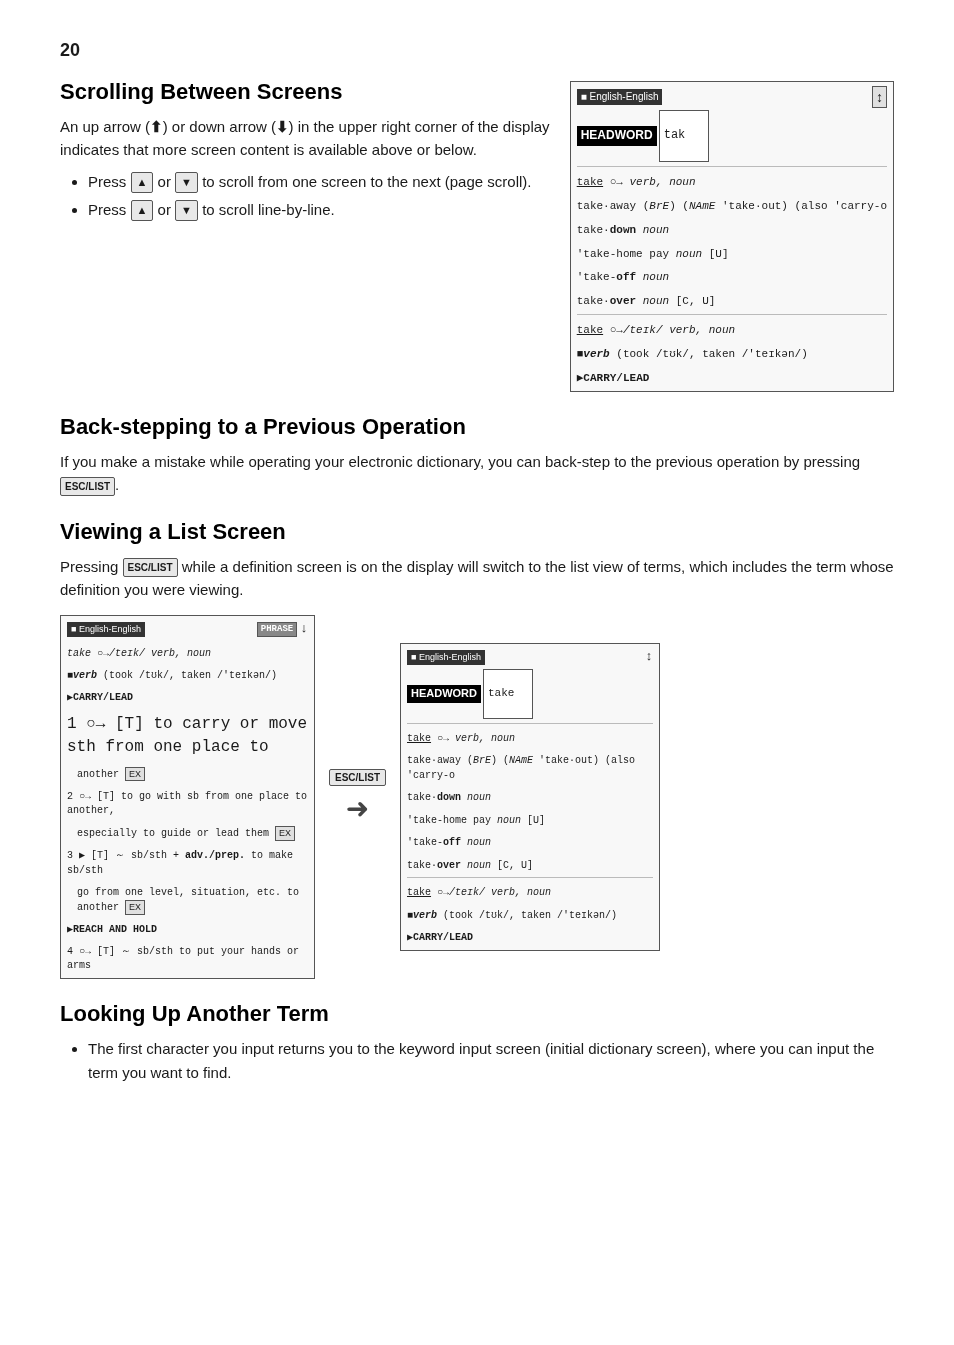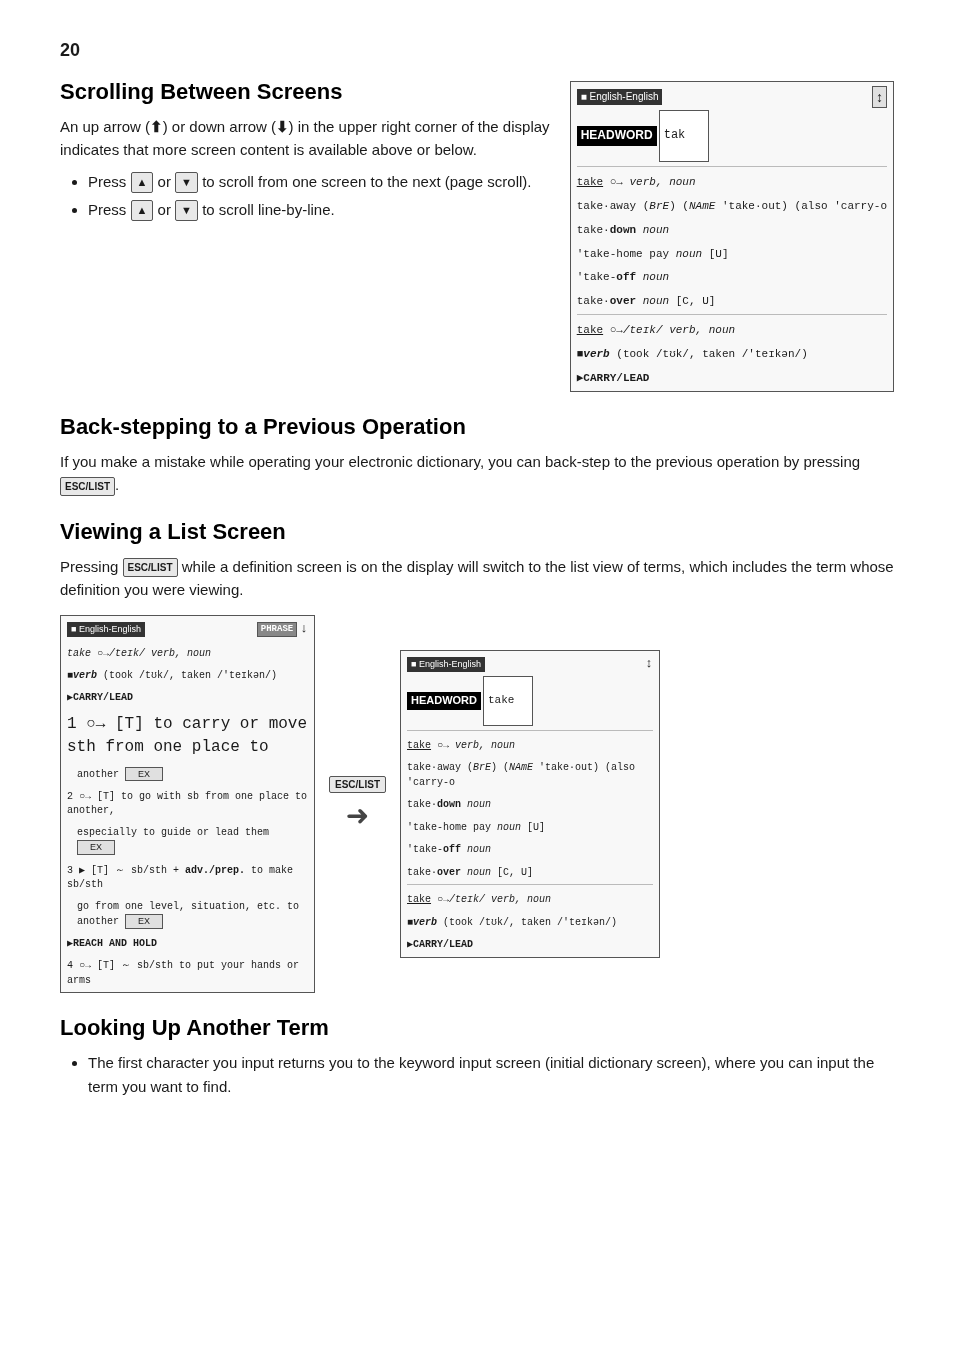--- a/index.html
+++ b/index.html
@@ -207,21 +207,21 @@
       padding: 0px 3px;
       font-weight: bold;
     }
 
     .ex-btn {
       display: inline-block;
       border: 1.5px solid #555;
       background: #e0e0e0;
       font-size: 9px;
       font-family: Arial;
-      padding: 0px 12px;
+      padding: 0px 3px;
     }
   </style>
 </head>
 <body>
 
 <div class="page-number">20</div>
 
 <div class="section">
   <div class="scrolling-layout">
     <div class="scrolling-text">

